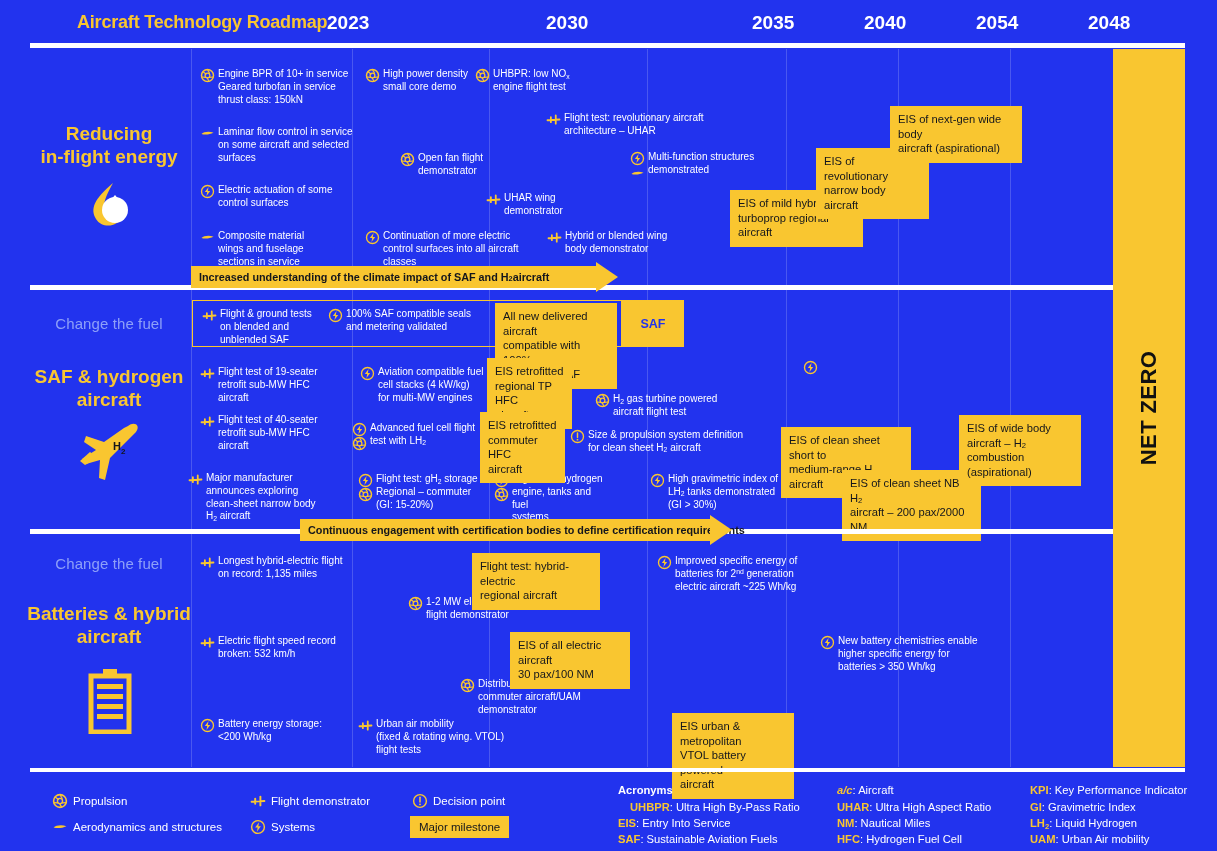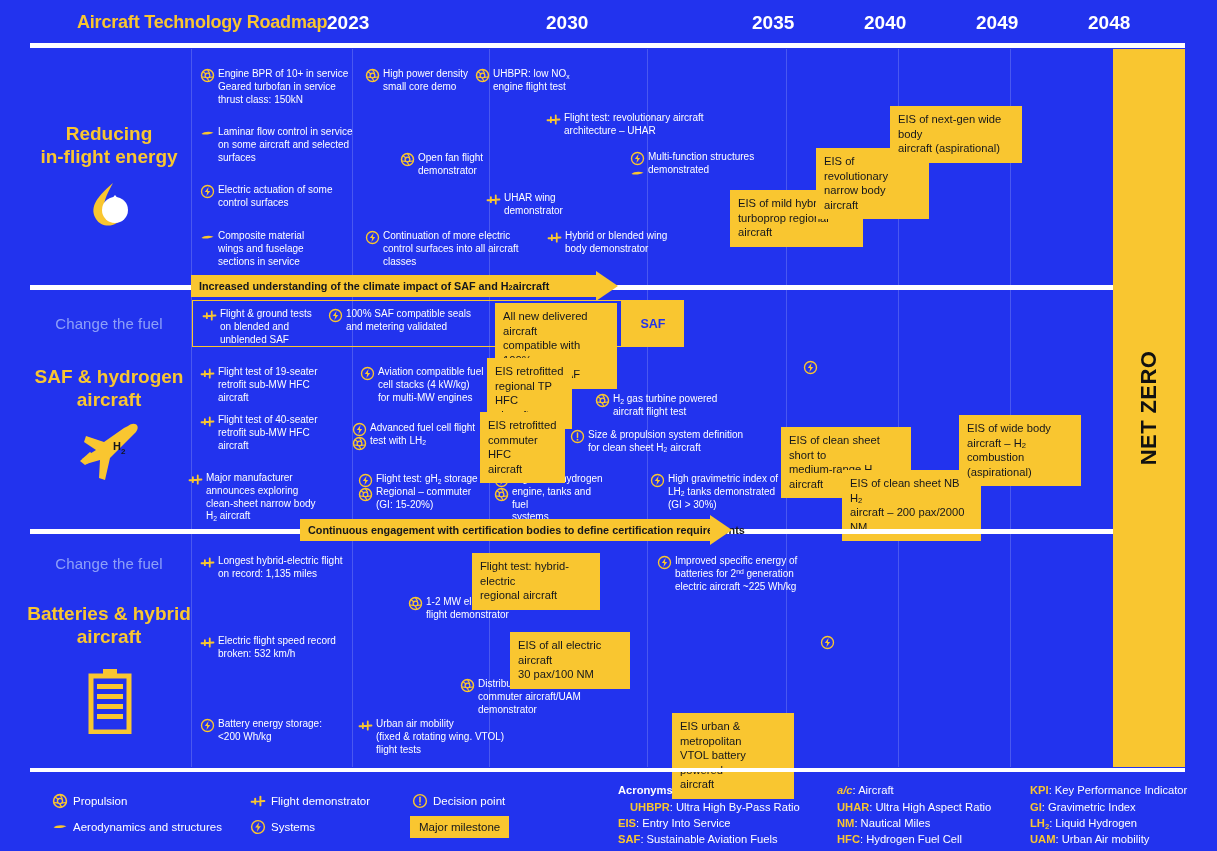--- a/index.html
+++ b/index.html
@@ -92,21 +92,21 @@
 <body>
 
 <div id="root">
 
   <div class="hdr">
     <div class="hdr-title">Aircraft Technology Roadmap</div>
     <div class="yr" style="left:327px">2023</div>
     <div class="yr" style="left:546px">2030</div>
     <div class="yr" style="left:752px">2035</div>
     <div class="yr" style="left:864px">2040</div>
-    <div class="yr" style="left:976px">2049</div>
+    <div class="yr" style="left:976px">2054</div>
     <div class="yr" style="left:1088px">2048</div>
   </div>
   <div class="hdr-rule"></div>
 
   <div class="gridline" style="left:191px;top:49px;height:718px"></div>
   <div class="gridline" style="left:352px;top:49px;height:718px"></div>
   <div class="gridline" style="left:489px;top:49px;height:718px"></div>
   <div class="gridline" style="left:647px;top:49px;height:718px"></div>
   <div class="gridline" style="left:786px;top:49px;height:718px"></div>
   <div class="gridline" style="left:898px;top:49px;height:718px"></div>
@@ -222,21 +222,21 @@
           <path d="M2 10.5 C5 7.5, 13 7, 18 9 C13 11.5, 6 12, 2 10.5 Z" fill="#f9c630"></path>
         </svg></span>
       <span class="tx">Multi-function structures<br>demonstrated</span>
     </div>
 
   <div class="ms" style="left:730px;top:190px;width:133px">EIS of mild hybrid<br>turboprop regional aircraft</div>
   <div class="ms" style="left:816px;top:148px;width:113px">EIS of revolutionary<br>narrow body aircraft</div>
   <div class="ms" style="left:890px;top:106px;width:132px">EIS of next-gen wide body<br>aircraft (aspirational)</div>
 
   <div class="band-rule" style="top:285px"></div>
-  <div class="arrow-band" style="left:191px;top:275px;width:427px">
+  <div class="arrow-band" style="left:191px;top:266px;width:427px">
     <div class="body" style="width:405px">Increased understanding of the climate impact of SAF and H<sub>2</sub> aircraft</div>
     <div class="head" style="left:405px"></div>
   </div>
 
   <div class="sec-label" style="left:14px;top:315px">
     <div class="sec-sub">Change the fuel</div>
   </div>
   <div class="sec-label" style="left:14px;top:365px">
     <div class="sec-title">SAF &amp; hydrogen<br>aircraft</div>
   </div>
@@ -435,20 +435,21 @@
           <circle cx="10" cy="10" r="8" fill="none" stroke="#f9c630" stroke-width="1.8"></circle>
           <path d="M11.4 4 L6.4 10.6 L9.6 10.6 L8.6 16 L13.6 9.2 L10.4 9.2 Z" fill="#f9c630"></path>
         </svg></span>
       <span class="tx">Improved specific energy of<br>batteries for 2<sup>nd</sup> generation<br>electric aircraft ~225 Wh/kg</span>
     </div>
   <div class="item" style="left:820px;top:635px;width:165px">
       <span class="ic"><svg width="15" height="15" viewBox="0 0 20 20">
           <circle cx="10" cy="10" r="8" fill="none" stroke="#f9c630" stroke-width="1.8"></circle>
           <path d="M11.4 4 L6.4 10.6 L9.6 10.6 L8.6 16 L13.6 9.2 L10.4 9.2 Z" fill="#f9c630"></path>
         </svg></span>
+      <span class="tx">New battery chemistries enable<br>higher specific energy for<br>batteries &gt; 350 Wh/kg</span>
     </div>
 
   <div class="ms" style="left:472px;top:553px;width:128px">Flight test: hybrid-electric<br>regional aircraft</div>
   <div class="ms" style="left:510px;top:632px;width:120px">EIS of all electric aircraft<br>30 pax/100 NM</div>
   <div class="ms" style="left:672px;top:713px;width:122px">EIS urban &amp; metropolitan<br>VTOL battery powered<br>aircraft</div>
 
   <div class="legend-rule"></div>
 
   <div class="lg" style="left:52px;top:793px">
     <span class="gl"><svg width="16" height="16" viewBox="0 0 20 20">

